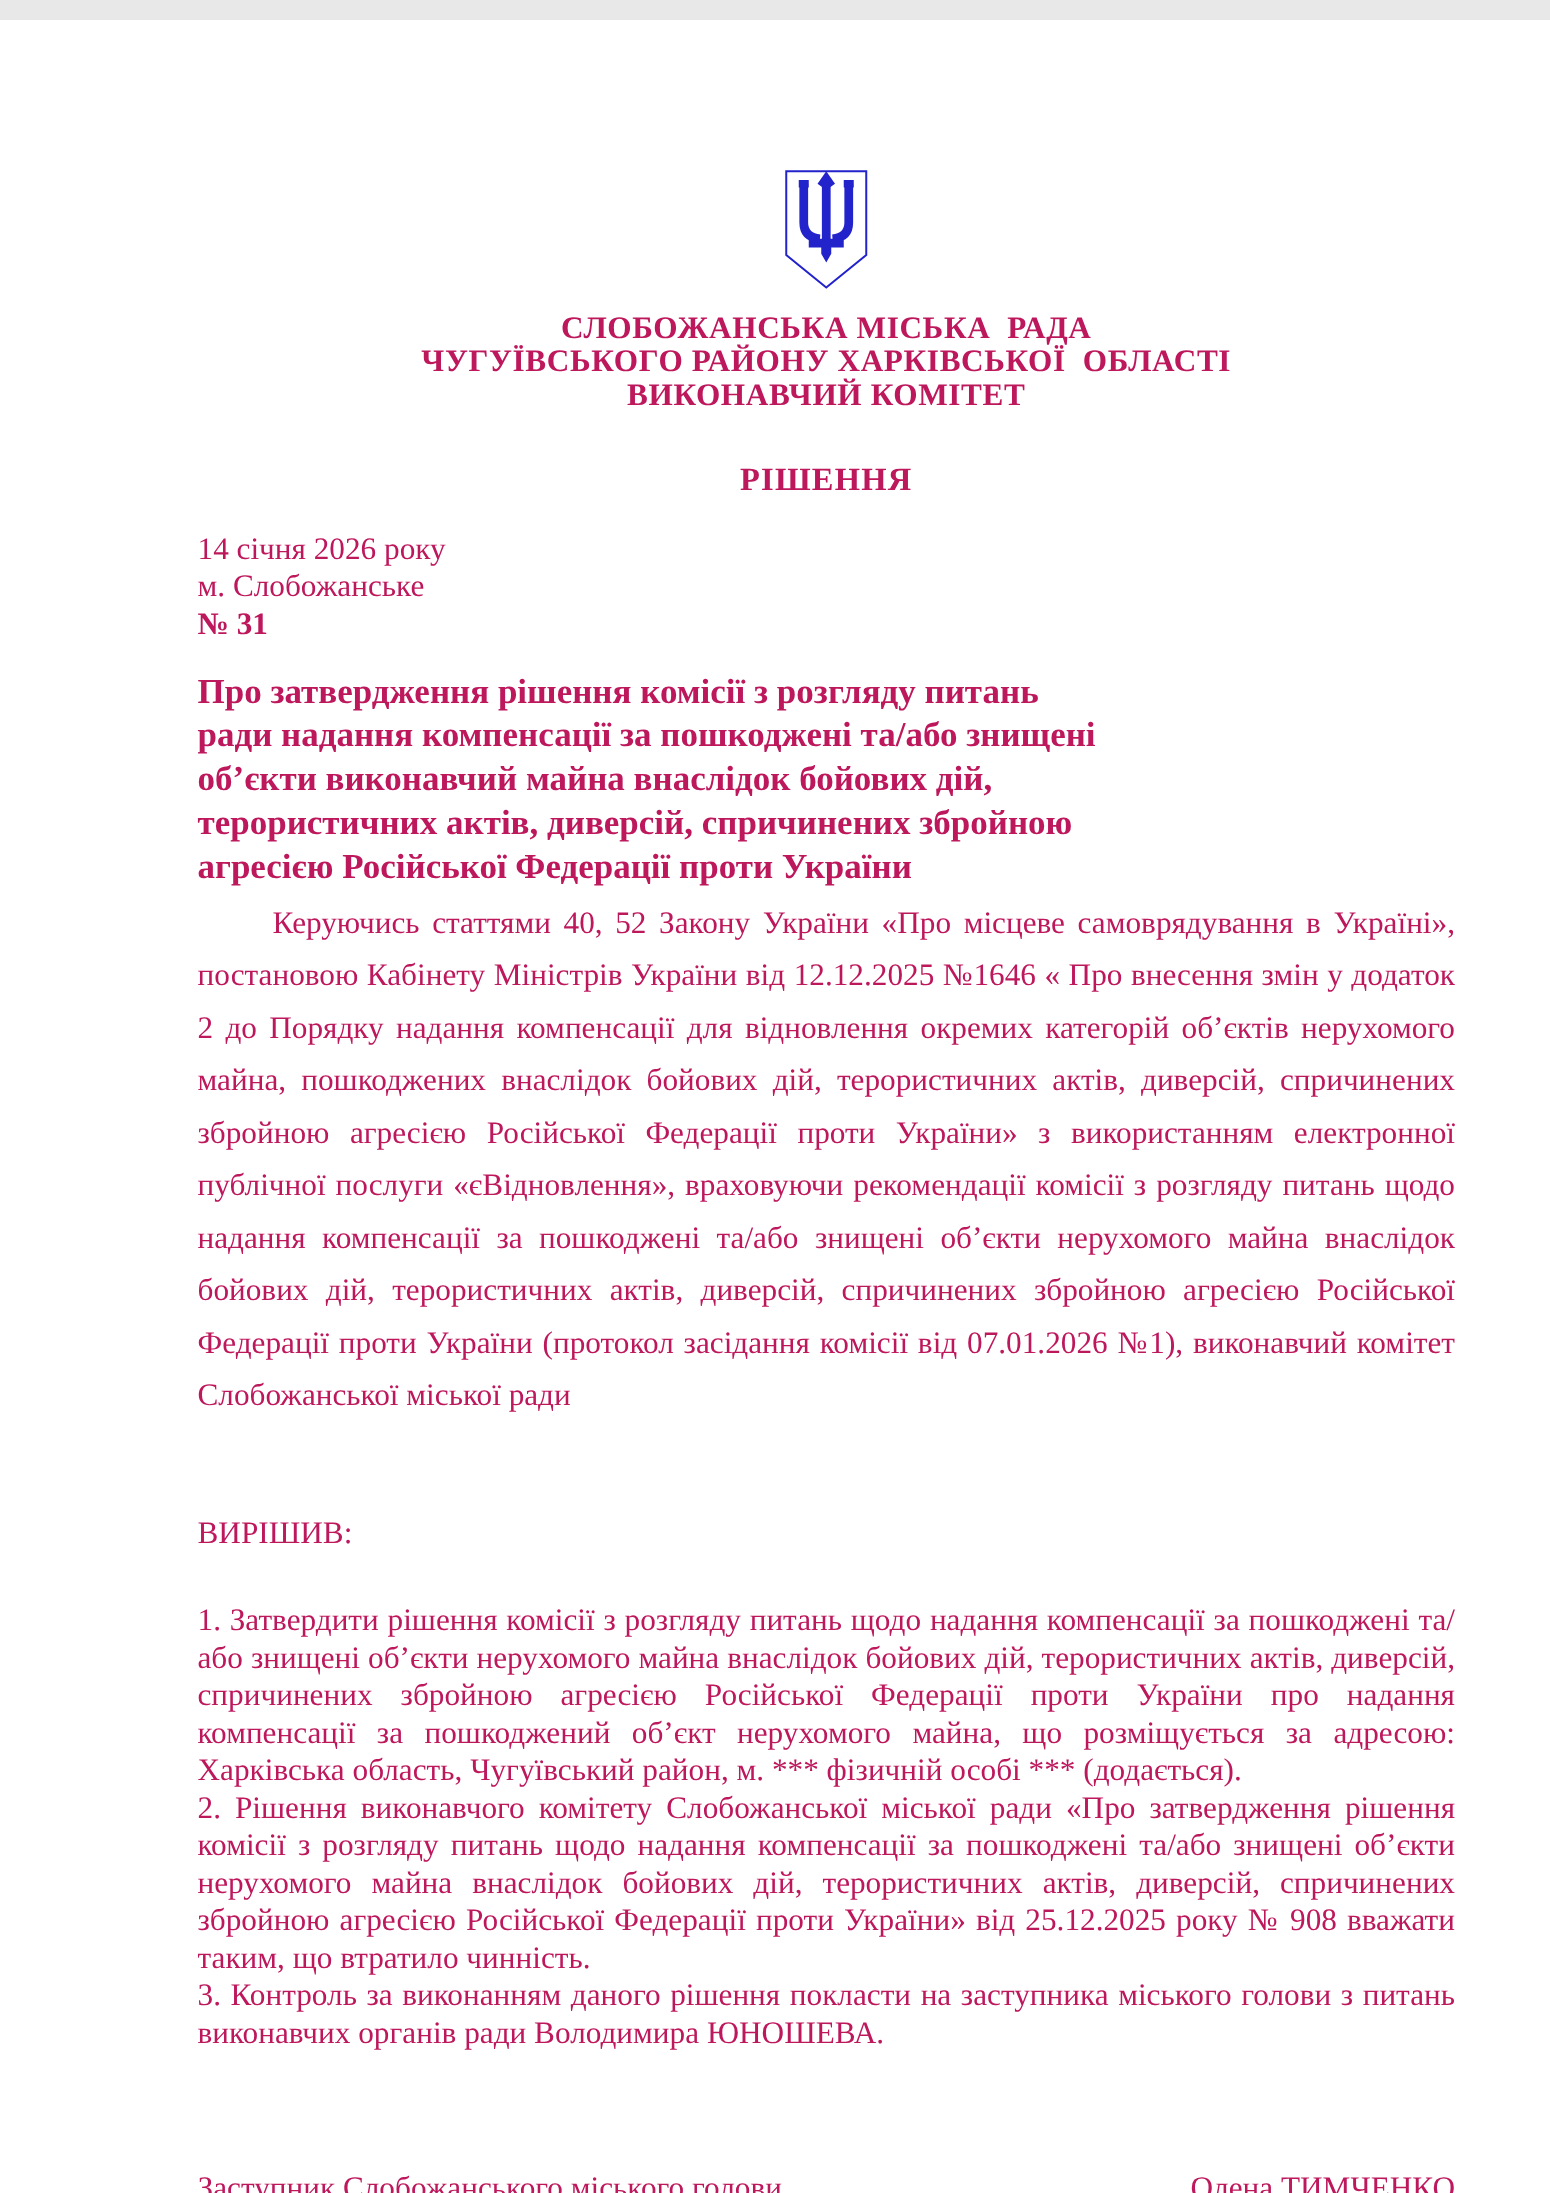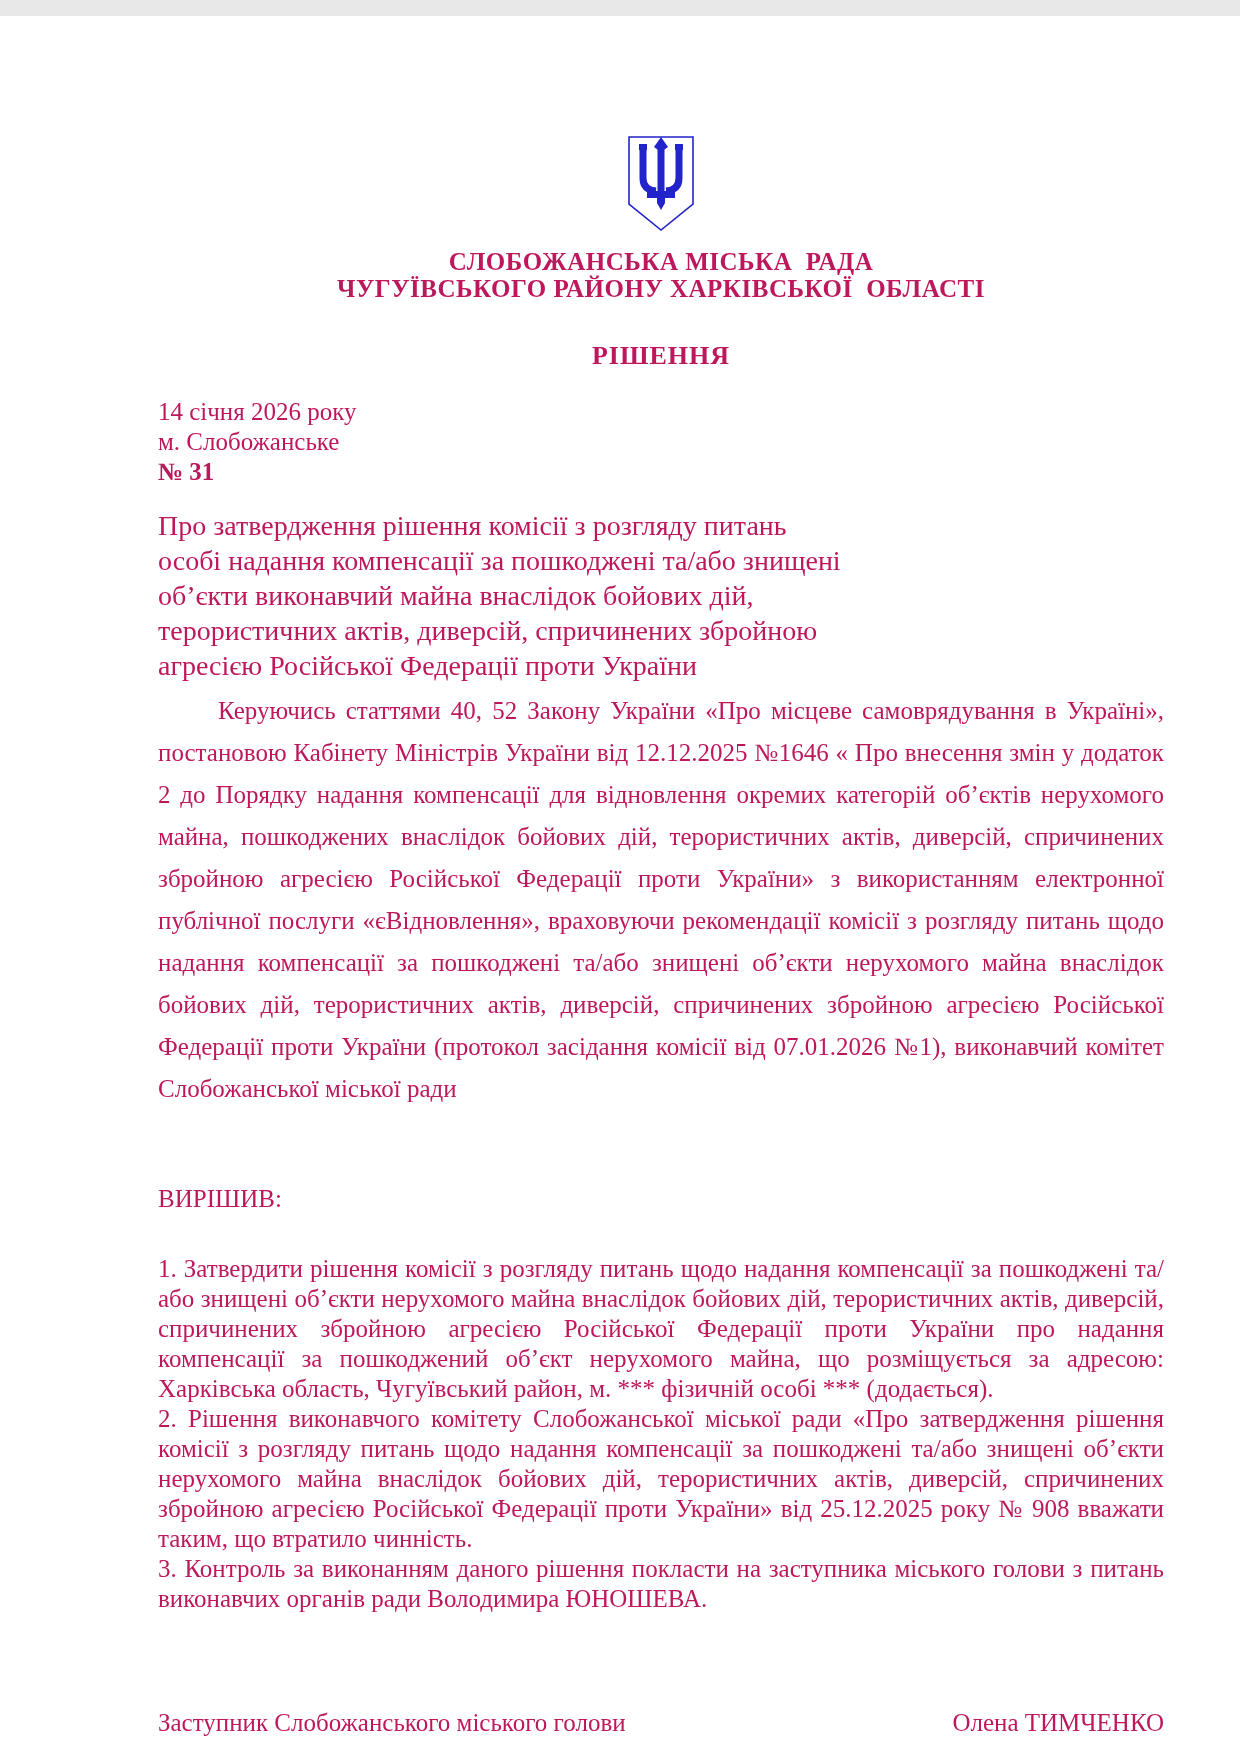--- a/index.html
+++ b/index.html
@@ -17,21 +17,21 @@
   }
   .emblem-wrap { text-align: center; margin-bottom: 10px; }
   .emblem { display: inline-block; width: 70px; height: 100px; }
   .org-header { text-align: center; font-weight: bold; font-size: 25px; line-height: 27px; }
   .org-line { white-space: pre-wrap; letter-spacing: 0.5px; }
   .doc-type { margin-top: 39px; text-align: center; font-weight: bold; font-size: 26px; line-height: 30px; letter-spacing: 1px; }
   .meta-row { margin-top: 26px; display: flex; align-items: baseline; font-size: 25px; line-height: 30px; flex-direction: column; }
   .meta-left { flex: 1 1 0; text-align: left; }
   .meta-center { flex: 0 0 auto; }
   .meta-right { flex: 1 1 0; text-align: right; font-weight: bold; }
-  .doc-title { margin-top: 21px; font-weight: normal; font-size: 28px; line-height: 35px; }
+  .doc-title { margin-top: 21px; font-weight: bold; font-size: 28px; line-height: 35px; }
   .preamble { margin-top: 7px; font-size: 25px; line-height: 42px; text-align: justify; text-indent: 60px; }
   .resolved { margin-top: 74px; font-size: 25px; line-height: 30px; }
   .items { margin-top: 40px; }
   .item { font-size: 25px; line-height: 30px; text-align: justify; margin: 0; }
   .signature-row { margin-top: 94px; display: flex; justify-content: space-between; align-items: baseline; font-size: 25px; line-height: 30px; }
 </style>
 </head>
 <body>
 
 <div class="page">
@@ -49,33 +49,34 @@
         <path d="M13,10 h8 v6 h-8 z"></path>
         <path d="M49,10 h8 v6 h-8 z"></path>
         <path d="M21,57 h28 v7 h-10 v5 l-4,7 -4,-7 v-5 h-10 z"></path>
       </g>
     </svg>
   </div>
 
   <div class="org-header">
     <div class="org-line">СЛОБОЖАНСЬКА МІСЬКА  РАДА</div>
     <div class="org-line">ЧУГУЇВСЬКОГО РАЙОНУ ХАРКІВСЬКОЇ  ОБЛАСТІ</div>
+    <div class="org-line">ВИКОНАВЧИЙ КОМІТЕТ</div>
   </div>
 
   <div class="doc-type">РІШЕННЯ</div>
 
   <div class="meta-row">
     <span class="meta-left">14 січня 2026 року</span>
     <span class="meta-center">м. Слобожанське</span>
     <span class="meta-right">№ 31</span>
   </div>
 
   <div class="doc-title">
     <div>Про затвердження рішення комісії з розгляду питань</div>
-    <div>особі надання компенсації за пошкоджені та/або знищені</div>
+    <div>ради надання компенсації за пошкоджені та/або знищені</div>
     <div>об’єкти виконавчий майна внаслідок бойових дій,</div>
     <div>терористичних актів, диверсій, спричинених збройною</div>
     <div>агресією Російської Федерації проти України</div>
   </div>
 
   <div class="preamble">Керуючись статтями 40, 52 Закону України «Про місцеве самоврядування в Україні», постановою Кабінету Міністрів України від 12.12.2025 №1646 « Про внесення змін у додаток 2 до Порядку надання компенсації для відновлення окремих категорій об’єктів нерухомого майна, пошкоджених внаслідок бойових дій, терористичних актів, диверсій, спричинених збройною агресією Російської Федерації проти України» з використанням електронної публічної послуги «єВідновлення», враховуючи рекомендації комісії з розгляду питань щодо надання компенсації за пошкоджені та/або знищені об’єкти нерухомого майна внаслідок бойових дій, терористичних актів, диверсій, спричинених збройною агресією Російської Федерації проти України (протокол засідання комісії від 07.01.2026 №1), виконавчий комітет Слобожанської міської ради</div>
 
   <div class="resolved">ВИРІШИВ:</div>
 
   <div class="items">

